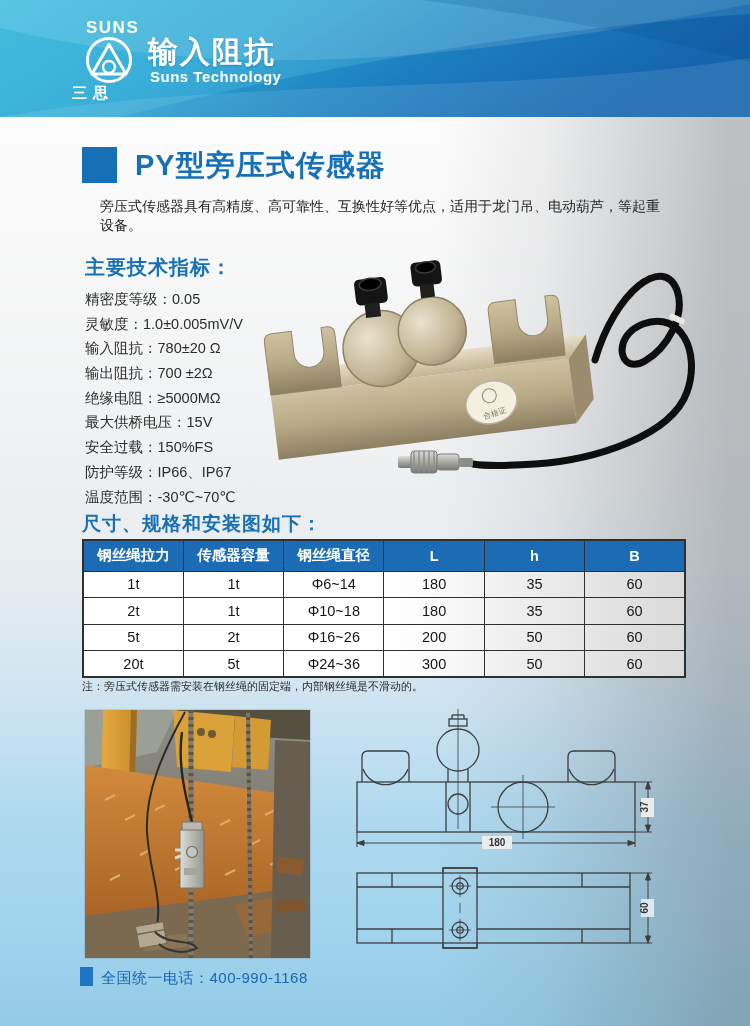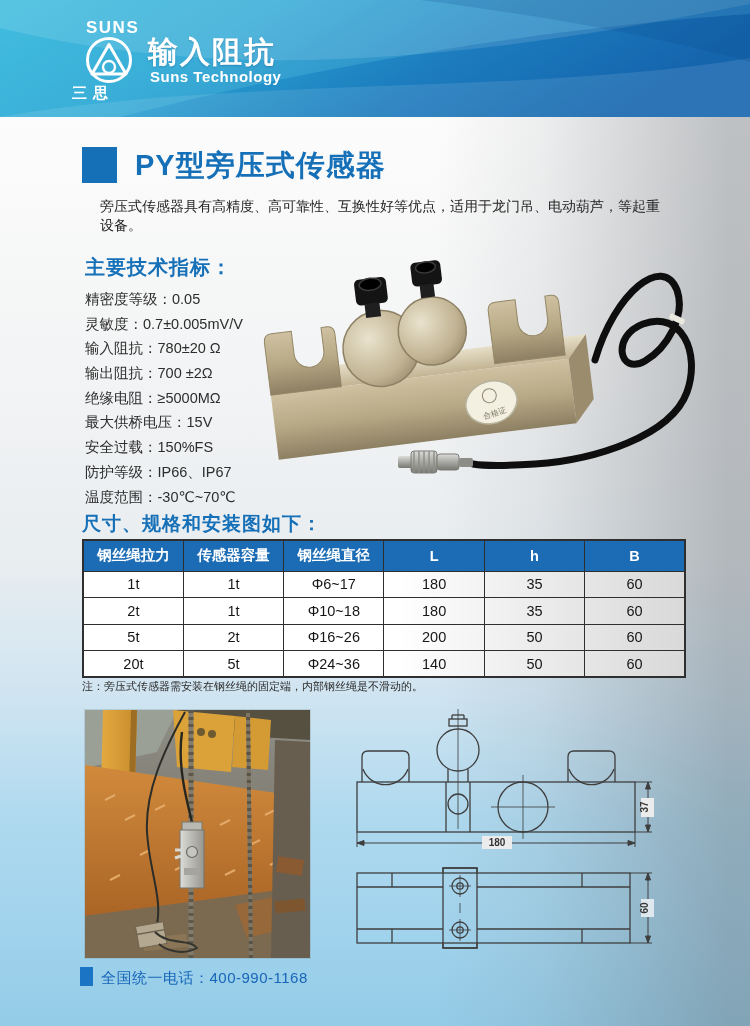--- a/index.html
+++ b/index.html
@@ -87,21 +87,21 @@
     <div class="brand-en">Suns Technology</div>
   </div>
 
   <div class="title-square"></div>
   <h1 class="page-title">PY型旁压式传感器</h1>
   <p class="description">旁压式传感器具有高精度、高可靠性、互换性好等优点，适用于龙门吊、电动葫芦，等起重设备。</p>
 
   <h2 class="specs-heading">主要技术指标：</h2>
   <ul class="spec-list">
     <li>精密度等级：0.05</li>
-    <li>灵敏度：0.7±0.005mV/V</li>
+    <li>灵敏度：1.0±0.005mV/V</li>
     <li>输入阻抗：780±20 Ω</li>
     <li>输出阻抗：700 ±2Ω</li>
     <li>绝缘电阻：≥5000MΩ</li>
     <li>最大供桥电压：15V</li>
     <li>安全过载：150%FS</li>
     <li>防护等级：IP66、IP67</li>
     <li>温度范围：-30℃~70℃</li>
   </ul>
 
   <div class="product-photo">
@@ -175,21 +175,21 @@
         <th>钢丝绳直径</th>
         <th>L</th>
         <th>h</th>
         <th>B</th>
       </tr>
     </thead>
     <tbody>
       <tr>
         <td>1t</td>
         <td>1t</td>
-        <td>Φ6~17</td>
+        <td>Φ6~14</td>
         <td>180</td>
         <td>35</td>
         <td>60</td>
       </tr>
       <tr>
         <td>2t</td>
         <td>1t</td>
         <td>Φ10~18</td>
         <td>180</td>
         <td>35</td>
@@ -200,21 +200,21 @@
         <td>2t</td>
         <td>Φ16~26</td>
         <td>200</td>
         <td>50</td>
         <td>60</td>
       </tr>
       <tr>
         <td>20t</td>
         <td>5t</td>
         <td>Φ24~36</td>
-        <td>140</td>
+        <td>300</td>
         <td>50</td>
         <td>60</td>
       </tr>
     </tbody>
   </table>
 
   <p class="table-note">注：旁压式传感器需安装在钢丝绳的固定端，内部钢丝绳是不滑动的。</p>
 
   <div class="install-photo">
     <svg width="225" height="248" viewBox="0 0 225 248">

